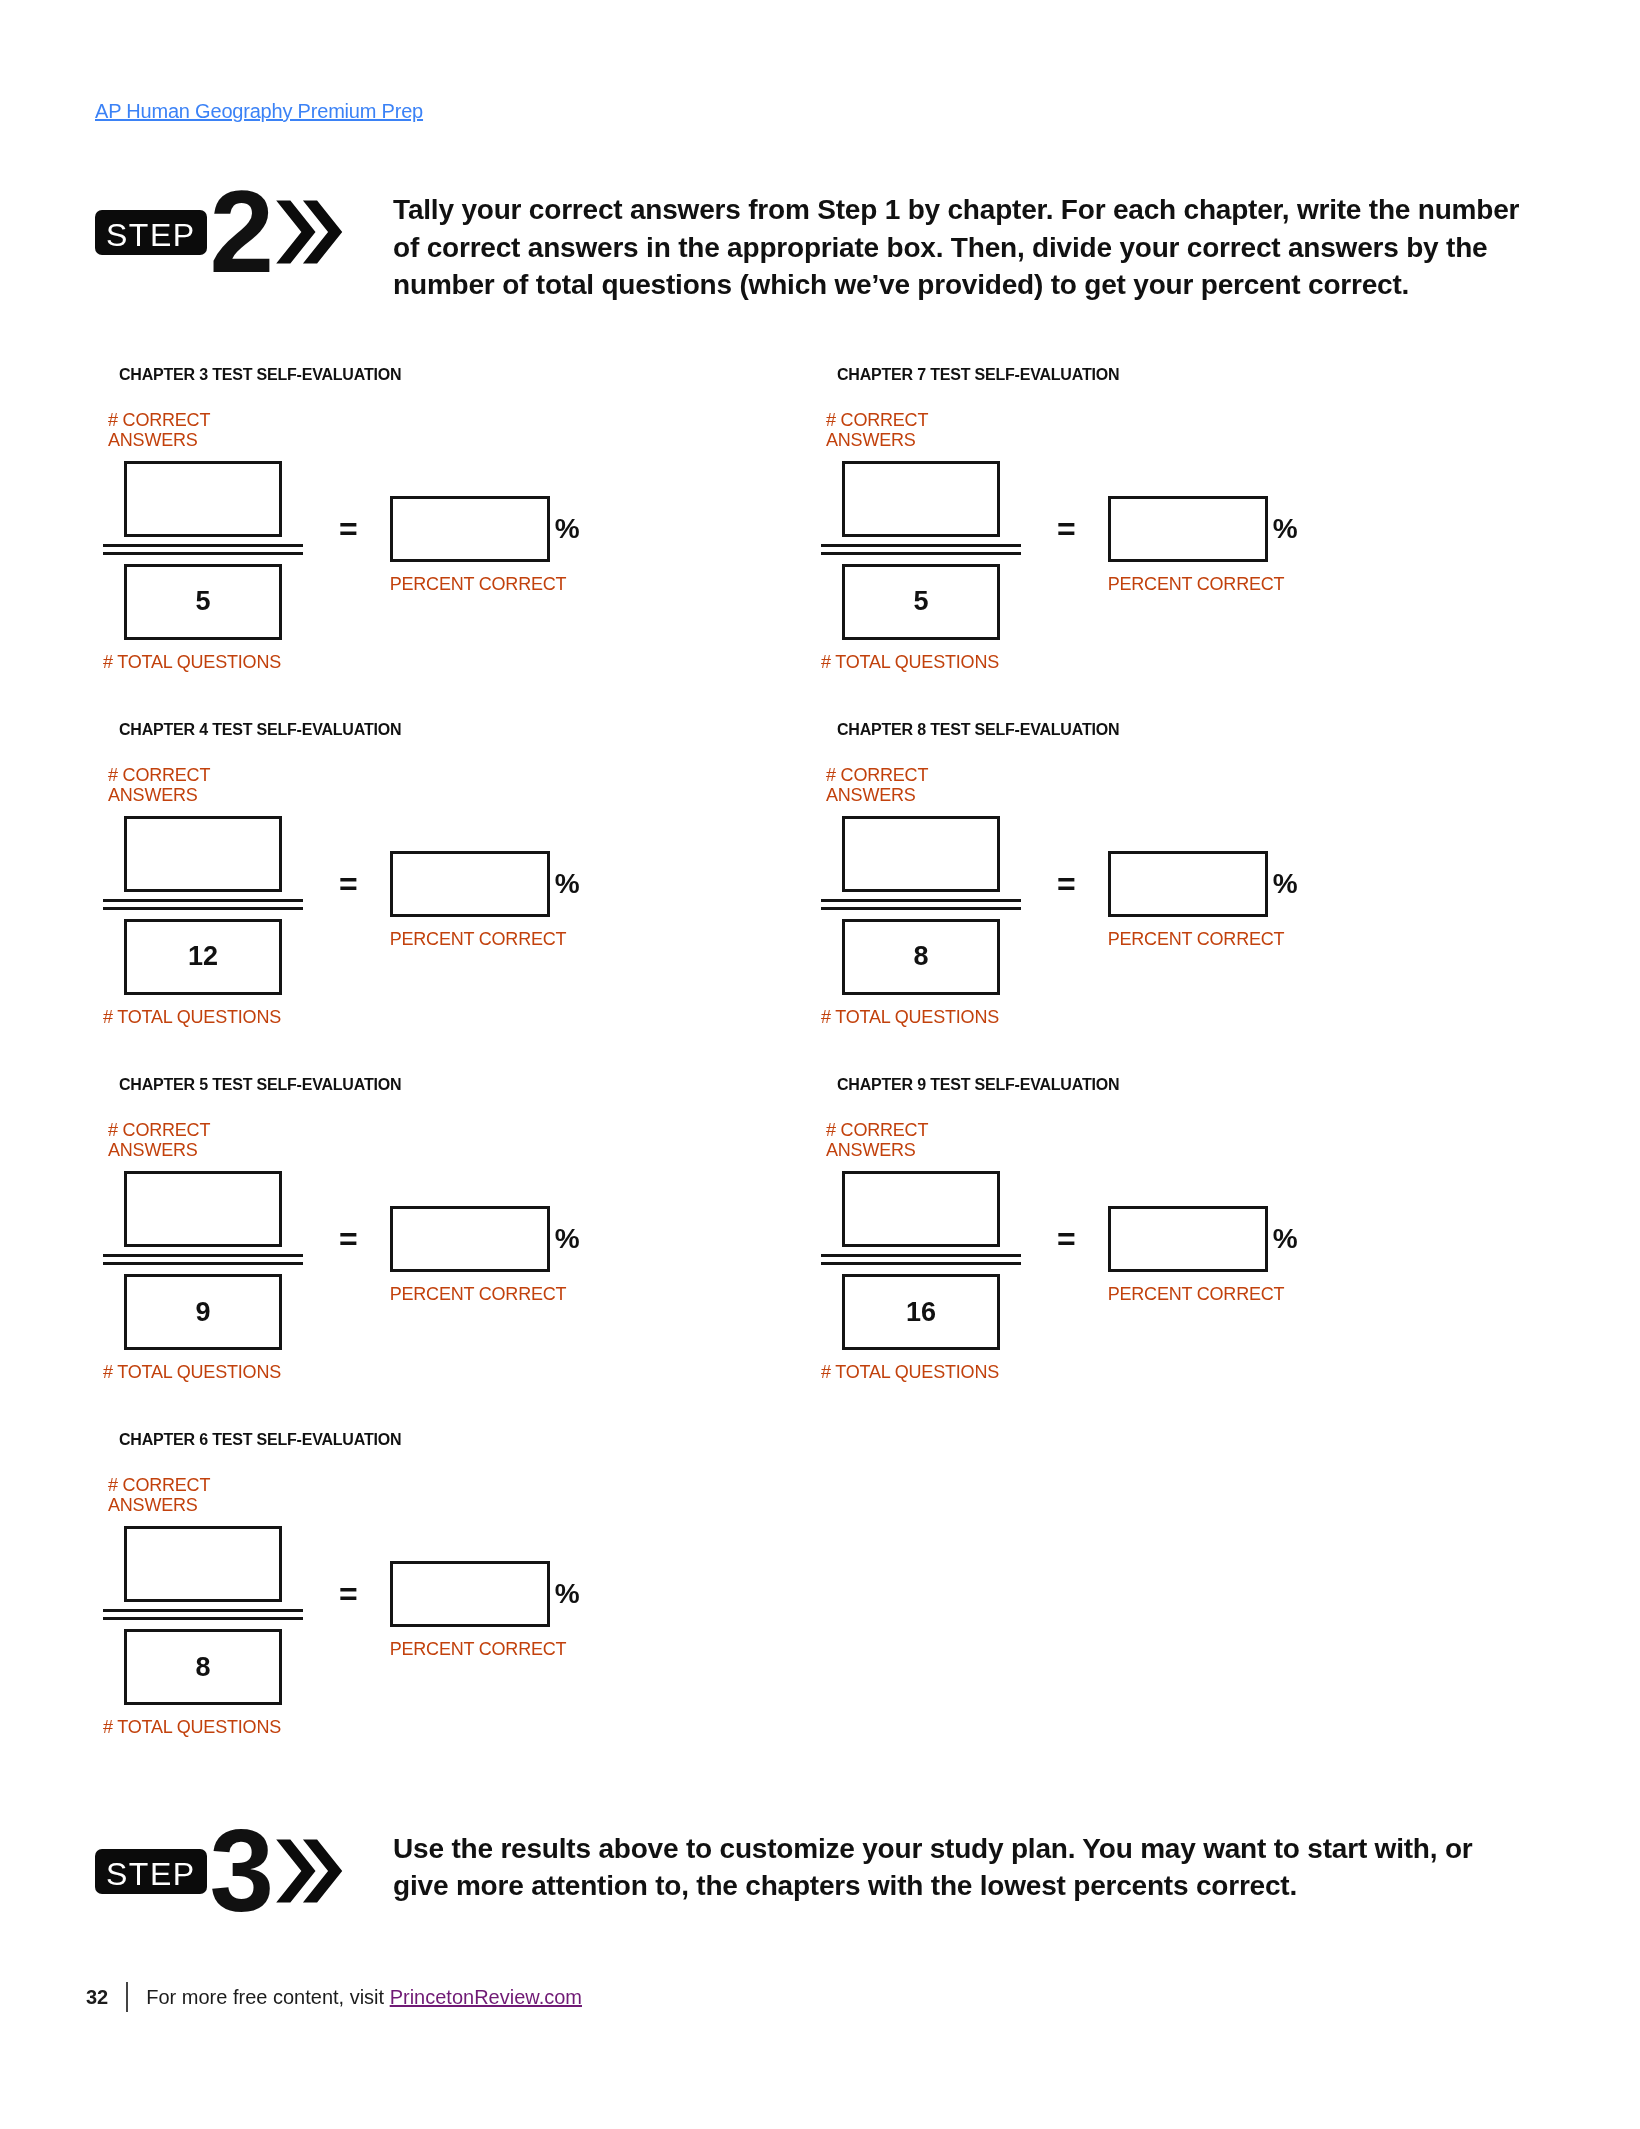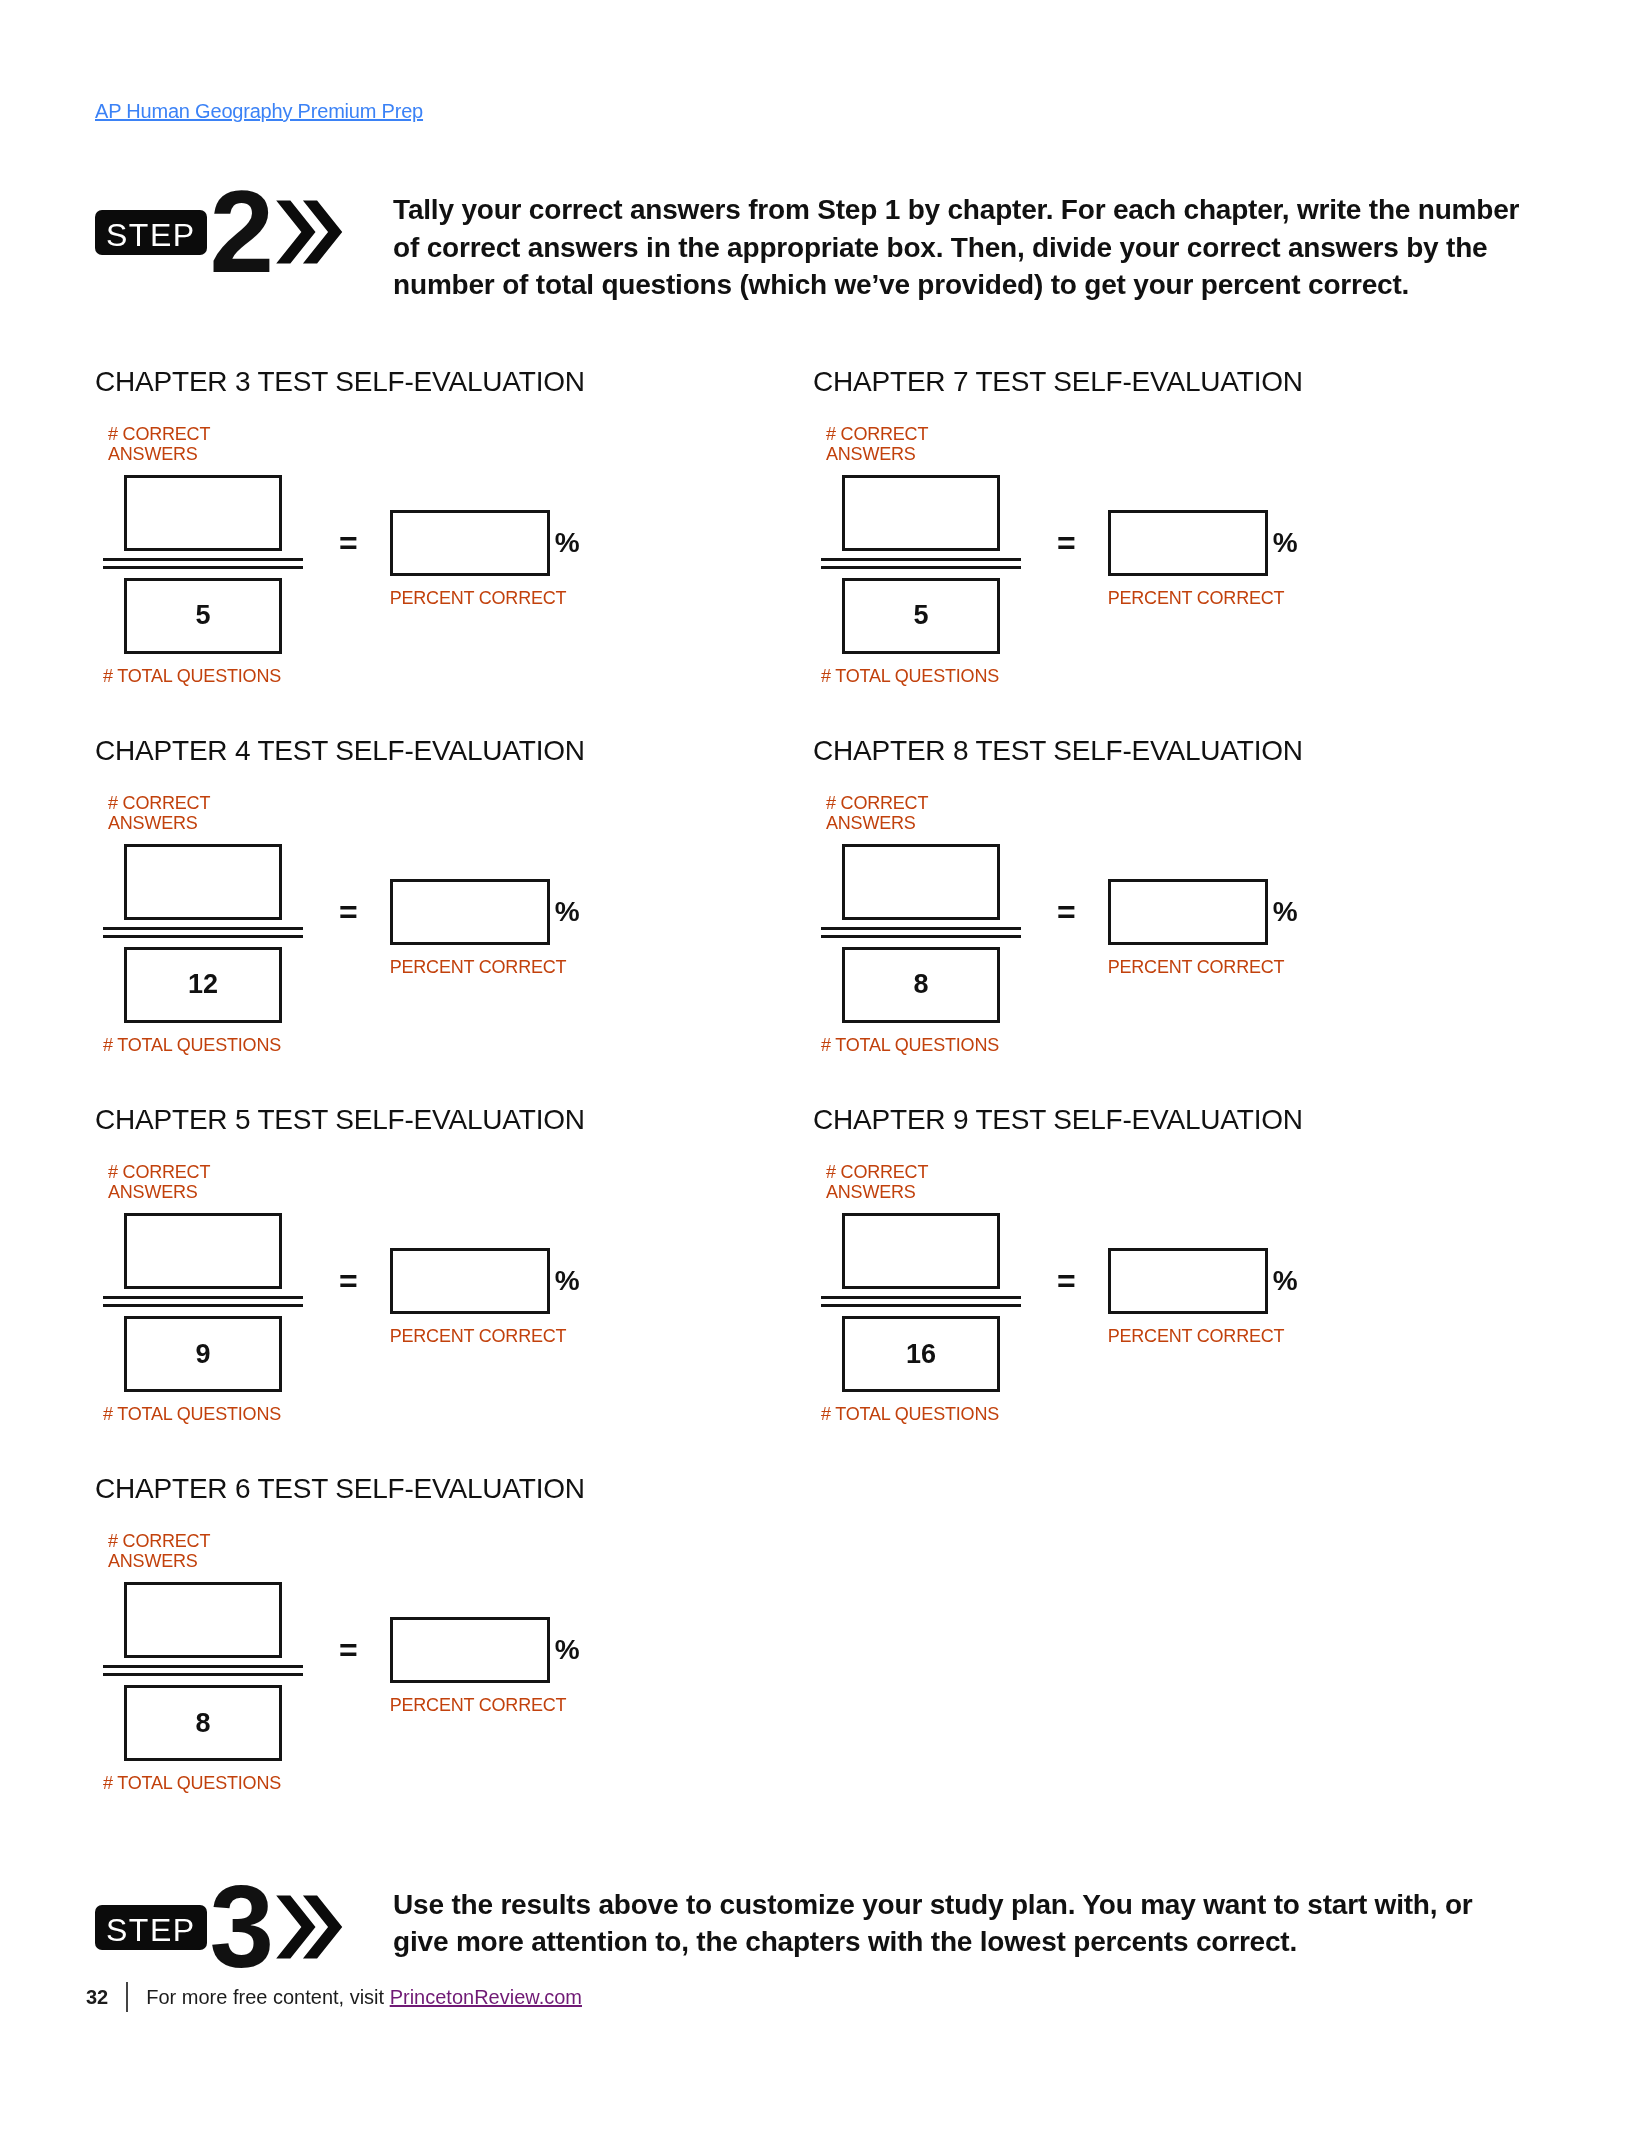--- a/index.html
+++ b/index.html
@@ -27,21 +27,21 @@
   }
   .step-num { font-size:116px; font-weight:700; line-height:0.78; margin-left:3px; letter-spacing:-4px; }
   .step-chev { margin-left:5px; display:block; }
   .step-text {
     font-size:28px; font-weight:700; line-height:1.34; letter-spacing:-0.2px;
     max-width:1130px; padding-top:4px;
   }
 
   
   .eval-grid { display:grid; grid-template-columns:718px 1fr; margin-top:62px; row-gap:48px; }
-  .eval-title { font-size:28px; font-weight:400; letter-spacing:-0.2px; }
+  .eval-title { font-size:16px; font-weight:700; letter-spacing:-0.2px;margin-left:24px; }
   .fraction-row { display:flex; margin-top:26px; padding-left:8px; }
   .fraction { width:200px; }
   .small-label { font-size:18px; letter-spacing:-0.2px; color:#c2410c; line-height:1.15; }
   .correct-label { margin-left:5px; margin-bottom:10px; }
   .num-box { width:158px; height:76px; border:3px solid #141414; margin:0 auto 7px auto; background:#fff; }
   .frac-line { height:11px; border-top:3px solid #141414; border-bottom:3px solid #141414; }
   .den-box {
     width:158px; height:76px; border:3px solid #141414; margin:9px auto 0 auto;
     display:flex; align-items:center; justify-content:center;
     font-size:27px; font-weight:700; background:#fff;

